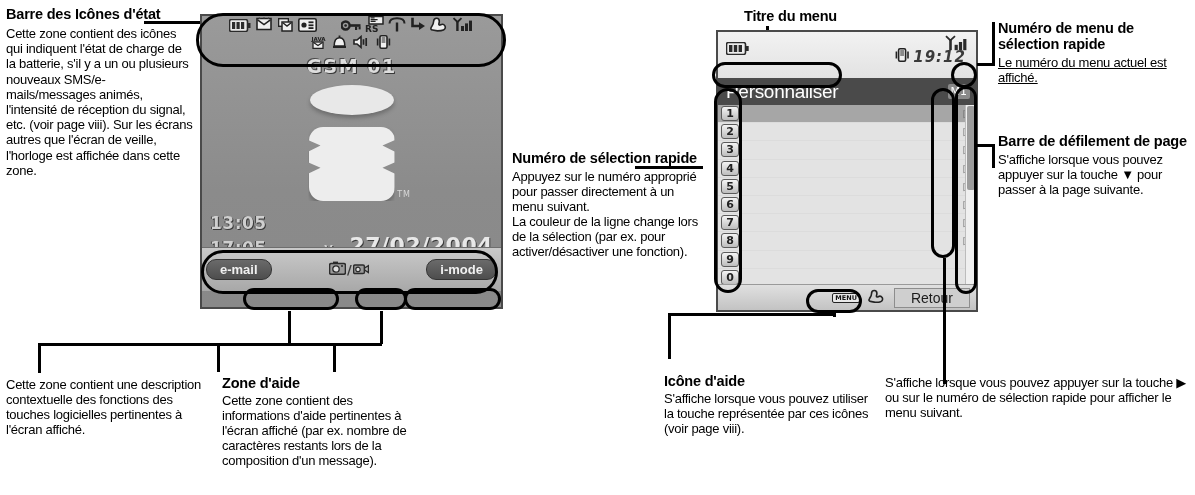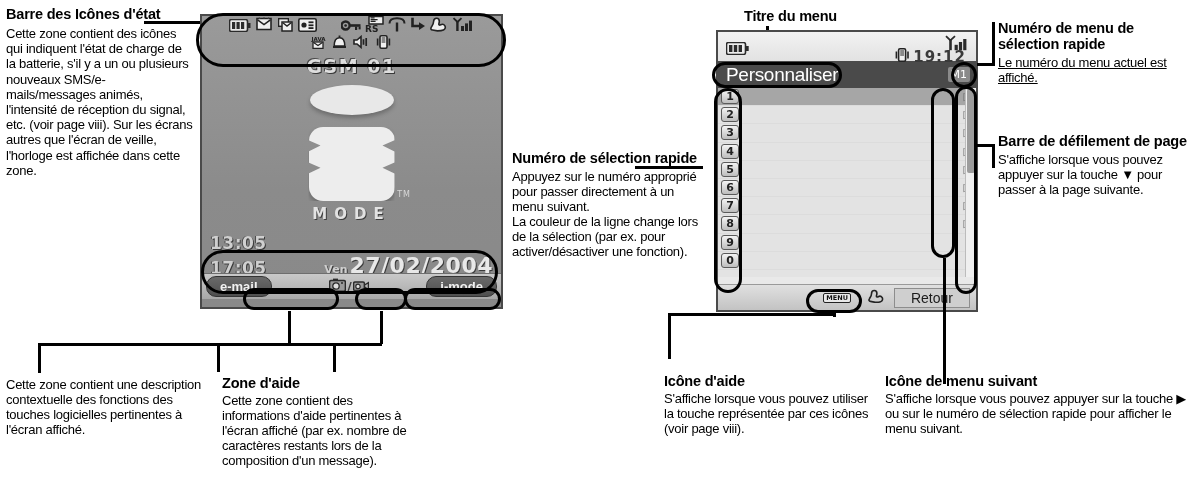--- a/index.html
+++ b/index.html
@@ -50,35 +50,35 @@
   .mode-word{
     text-align:center;font-weight:bold;font-size:15px;letter-spacing:7px;color:#e2e2e2;
     text-shadow:1px 1px 0 #3d3d3d;margin-top:2px;
   }
   .clock-zone{padding:2px 8px 0 8px;}
   .clk{font-weight:bold;font-size:17px;color:#cfcfcf;text-shadow:1px 1px 0 #3a3a3a,-1px 0 0 #4a4a4a;letter-spacing:.5px;}
   .clk-row2{display:flex;align-items:flex-end;justify-content:space-between;}
   .day-lbl{font-size:11px;font-weight:bold;color:#cfcfcf;text-shadow:1px 1px 0 #3a3a3a;margin-right:2px;}
   .date-lbl{font-weight:bold;font-size:22px;color:#e8e8e8;text-shadow:1px 1px 0 #3a3a3a;letter-spacing:.5px;}
   .softbar{
-    position:absolute;left:0;bottom:8px;width:100%;height:26px;
+    position:absolute;left:0;bottom:16px;width:100%;height:44px;
     background:linear-gradient(#c9c9c9,#a8a8a8);
     display:flex;align-items:center;justify-content:space-between;
     border-top:1px solid #6e6e6e;box-sizing:border-box;padding:0 4px;
   }
   .skey{
     background:linear-gradient(#6a6a6a,#4e4e4e);color:#f0f0f0;border-radius:10px;
     font-size:13px;font-weight:bold;padding:2px 13px;border:1px solid #343434;
     font-family:"Liberation Sans", sans-serif;
   }
   .help-center{display:flex;align-items:center;gap:1px;}
 
   
   #menu-screen{left:716px;top:30px;width:262px;height:282px;background:#e9e9e9;}
-  .m-status{height:29px;background:linear-gradient(#f2f2f2,#e2e2e2);position:relative;}
+  .m-status{height:46px;background:linear-gradient(#f2f2f2,#e2e2e2);position:relative;font-style:italic;}
   .m-clock{position:absolute;right:10px;top:15px;display:flex;align-items:center;gap:3px;}
   .m-clock-txt{font-weight:bold;font-size:15px;color:#3a3a3a;letter-spacing:1px;font-family:"DejaVu Sans", sans-serif;}
   .m-title{
     height:27px;background:#4a4a4a;color:#fff;display:flex;align-items:center;
     justify-content:space-between;padding:0 6px 0 8px;box-sizing:border-box;
   }
   .m-title-txt{font-size:19px;font-weight:normal;letter-spacing:-.3px;font-family:"Liberation Sans", sans-serif;}
   .m-badge{font-size:11px;font-weight:normal;background:#8a8a8a;color:#fff;padding:1px 3px;border-radius:2px;}
   .m-list{position:relative;height:189px;background:#e3e3e3;}
   .m-row{
@@ -96,21 +96,21 @@
   .m-scroll{
     position:absolute;right:0;top:0;width:10px;height:100%;
     background:#f0f0f0;border-left:1px solid #bcbcbc;
   }
   .m-thumb{position:absolute;left:1px;top:1px;width:8px;height:84px;background:#9c9c9c;border-radius:2px;}
   .m-soft{
     position:absolute;left:0;bottom:0;width:100%;height:26px;
     background:linear-gradient(#e0e0e0,#c3c3c3);border-top:1px solid #9a9a9a;
     display:flex;align-items:center;justify-content:flex-end;box-sizing:border-box;padding-right:6px;gap:8px;
   }
-  .m-help{display:flex;align-items:center;gap:17px;}
+  .m-help{display:flex;align-items:center;gap:8px;}
   .m-retour{
     background:#cfcfcf;border:1px solid #8d8d8d;padding:1px 16px;font-size:14px;color:#1b1b1b;
     font-family:"Liberation Sans", sans-serif;
   }
   .menu-ico{
     border:1.5px solid #222;border-radius:2px;font-size:6.5px;font-weight:bold;
     line-height:6px;padding:1px 2px;text-align:center;background:#e8e8e8;color:#111;
     font-family:"DejaVu Sans", sans-serif;
   }
 
@@ -248,21 +248,20 @@
     </span>
   </div>
 
   <div class="gsm-label">GSM 01</div>
 
   <div class="logo-wrap">
     <div class="logo-top"></div>
     <div class="logo-body"></div>
     <div class="logo-tm">TM</div>
   </div>
-  <div class="mode-word">MODE</div>
 
   <div class="clock-zone" style="margin-top:8px;">
     <div class="clk">13:05</div>
     <div class="clk-row2">
       <span class="clk">17:05</span>
       <span>
         <span class="day-lbl">Ven</span><span class="date-lbl">27/02/2004</span>
       </span>
     </div>
   </div>
@@ -451,15 +450,14 @@
   <div class="ann-title">Barre de défilement de page</div>
   <div class="ann-body" style="margin-top:3px;">S'affiche lorsque vous pouvez appuyer sur la touche ▼ pour passer à la page suivante.</div>
 </div>
 
 <div class="abs" style="left:664px;top:373px;width:216px;">
   <div class="ann-title">Icône d'aide</div>
   <div class="ann-body tight" style="margin-top:2px;">S'affiche lorsque vous pouvez utiliser la touche représentée par ces icônes (voir page viii).</div>
 </div>
 
 <div class="abs" style="left:885px;top:373px;width:306px;">
-  <div class="ann-title">Icône de menu suivant</div>
   <div class="ann-body tight" style="margin-top:2px;">S'affiche lorsque vous pouvez appuyer sur la touche ▶ ou sur le numéro de sélection rapide pour afficher le menu suivant.</div>
 </div>
 
 </body></html>

